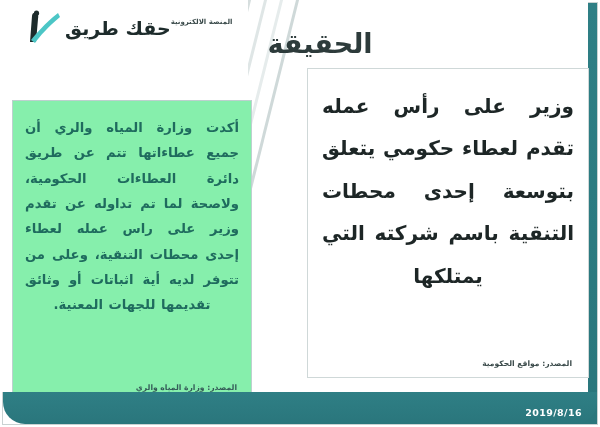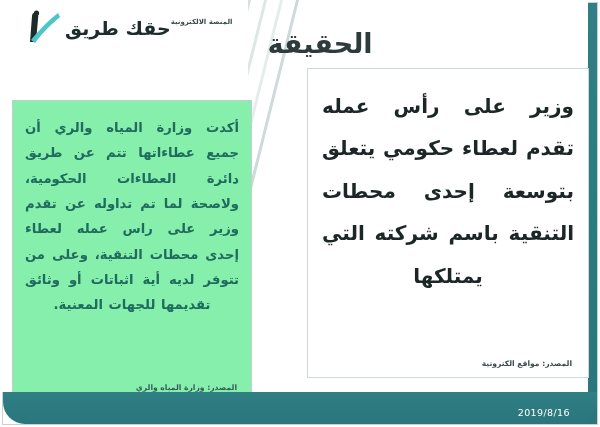--- a/index.html
+++ b/index.html
@@ -203,25 +203,25 @@
     position: absolute;
     left: 3px;
     right: 3px;
     bottom: 3px;
     height: 32px;
     background: linear-gradient(180deg, #2f7f85 0%, #2a767c 100%);
     border-radius: 0 0 22px 22px;
   }
   .date-badge {
     position: absolute;
-    right: 30px;
+    right: 18px;
     bottom: 9px;
     font-size: 9.5px;
     color: #ffffff;
-    font-weight: normal;
+    font-weight: bold;
     letter-spacing: 0.4px;
     font-family: "DejaVu Sans", "Liberation Sans", sans-serif;
   }
 
   
   .teal-top-cap {
     position: absolute;
     right: 3px;
     top: 3px;
     width: 150px;
@@ -263,19 +263,19 @@
 
   <div class="header-truth">الحقيقة</div>
 
   <div class="truth-card">
     <div class="truth-body">أكدت وزارة المياه والري أن جميع عطاءاتها تتم عن طريق دائرة العطاءات الحكومية، ولاصحة لما تم تداوله عن تقدم وزير على راس عمله لعطاء إحدى محطات التنقية، وعلى من تتوفر لديه أية اثباتات أو وثائق تقديمها للجهات المعنية.</div>
     <div class="truth-source">المصدر: وزارة المياه والري</div>
   </div>
 
   <div class="rumor-card">
     <div class="rumor-body">وزير على رأس عمله تقدم لعطاء حكومي يتعلق بتوسعة إحدى محطات التنقية باسم شركته التي يمتلكها</div>
-    <div class="rumor-source">المصدر: مواقع الكترونية</div>
+    <div class="rumor-source">المصدر: مواقع الحكومية</div>
   </div>
 
   <div class="bottom-bar"></div>
   <div class="date-badge">2019/8/16</div>
 
 </div>
 
 </body></html>

